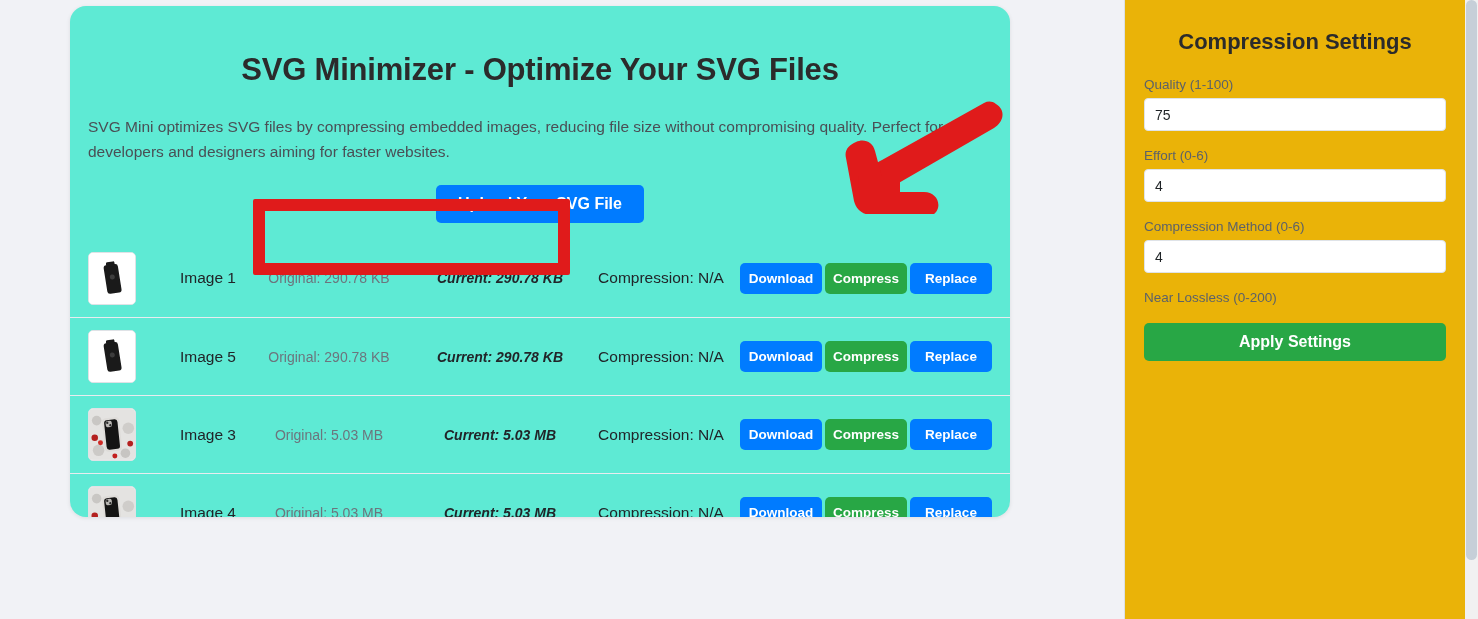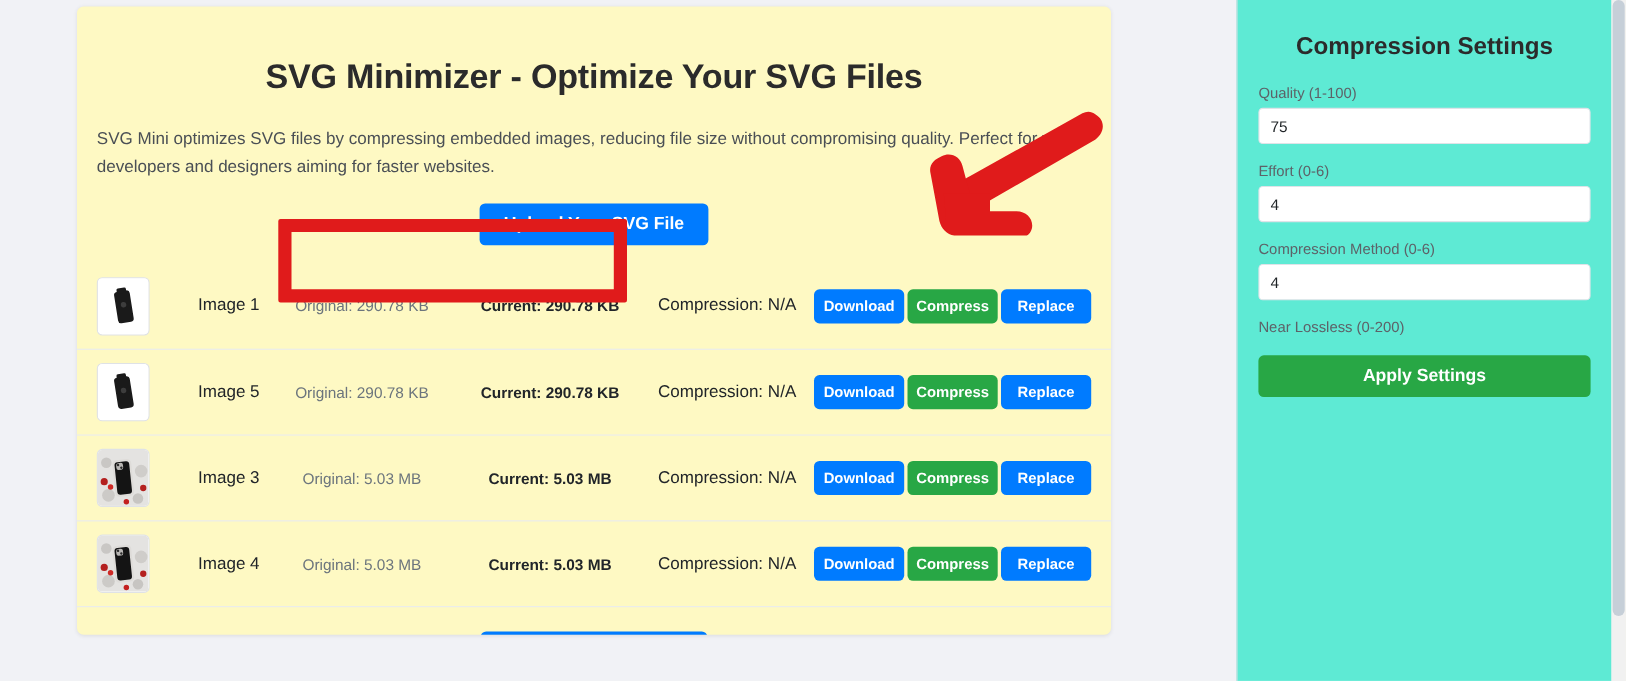--- a/index.html
+++ b/index.html
@@ -31,23 +31,23 @@
     height: 619px;
     background: #f1f2f6;
     flex: 0 0 1124px;
   }
 
   #main-card {
     position: absolute;
     left: 70px;
     top: 6px;
     width: 940px;
-    height: 571px;
-    background: #fef9c3;
-    border-radius: 6px;
+    height: 511px;
+    background: #5eead4;
+    border-radius: 16px;
     box-shadow: 0 1px 4px rgba(0,0,0,0.09);
     padding: 0;
     overflow: hidden;
   }
 
   #page-title {
     text-align: center;
     font-size: 31px;
     font-weight: bold;
     color: #2b2b2b;
@@ -133,20 +133,21 @@
     flex: 0 0 170px;
   }
 
   .row-current {
     font-size: 14px;
     font-weight: bold;
     color: #212529;
     width: 172px;
     text-align: center;
     flex: 0 0 172px;
+    font-style: italic;
   }
 
   .row-compression {
     font-size: 15.5px;
     color: #212529;
     width: 150px;
     text-align: center;
     flex: 0 0 150px;
   }
 
@@ -203,21 +204,21 @@
     pointer-events: none;
     z-index: 40;
   }
 
   
   #sidebar {
     position: relative;
     flex: 0 0 341px;
     width: 341px;
     height: 619px;
-    background: #5eead4;
+    background: #eab308;
     border-left: 1px solid #dbe0e5;
     padding: 0 19px;
   }
 
   #sidebar-title {
     text-align: center;
     font-size: 22px;
     font-weight: bold;
     color: #2b2b2b;
     margin-top: 29px;

